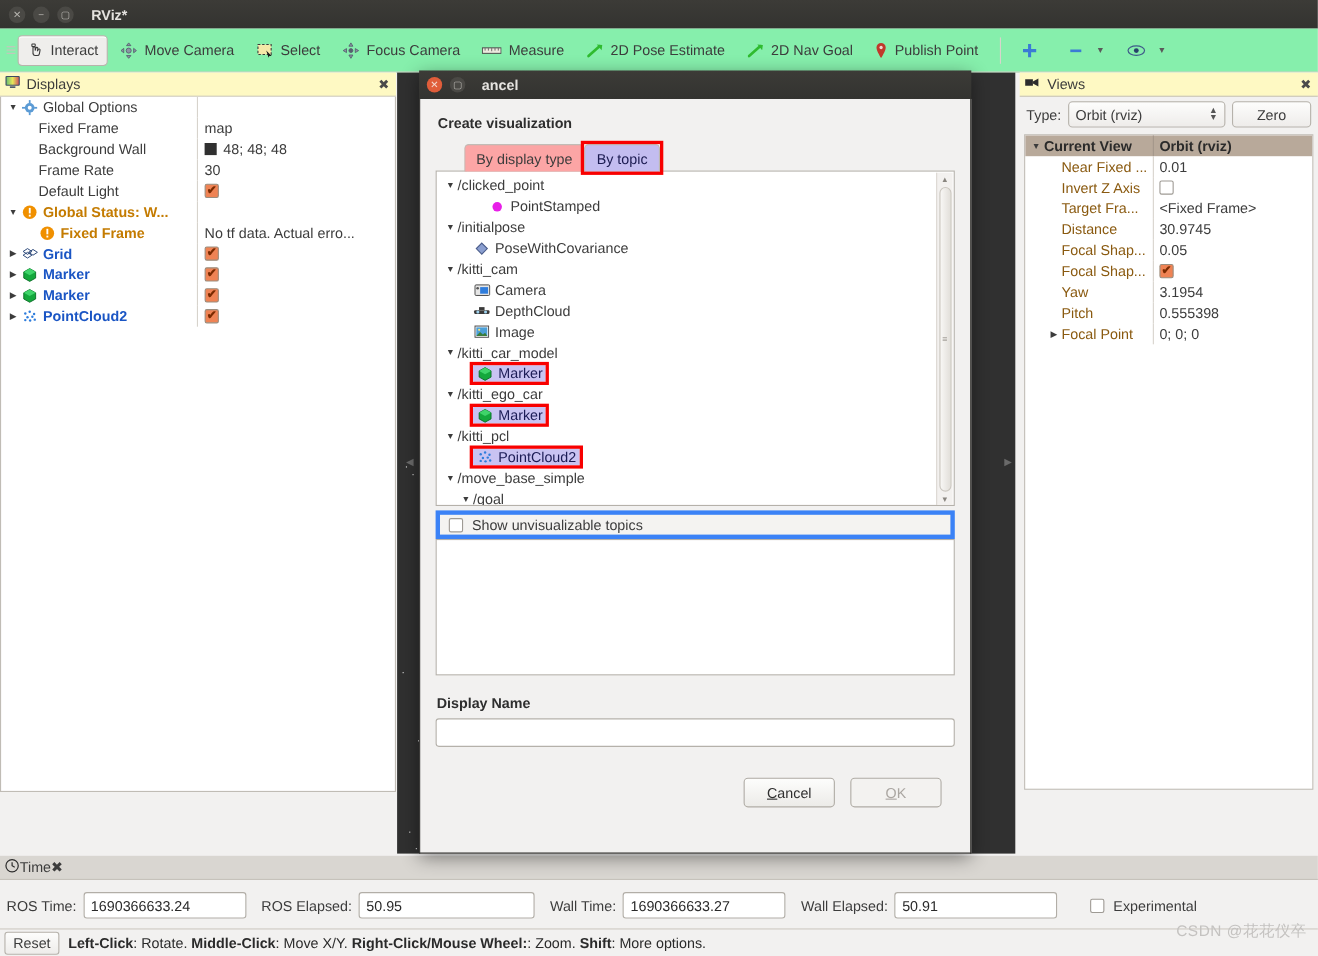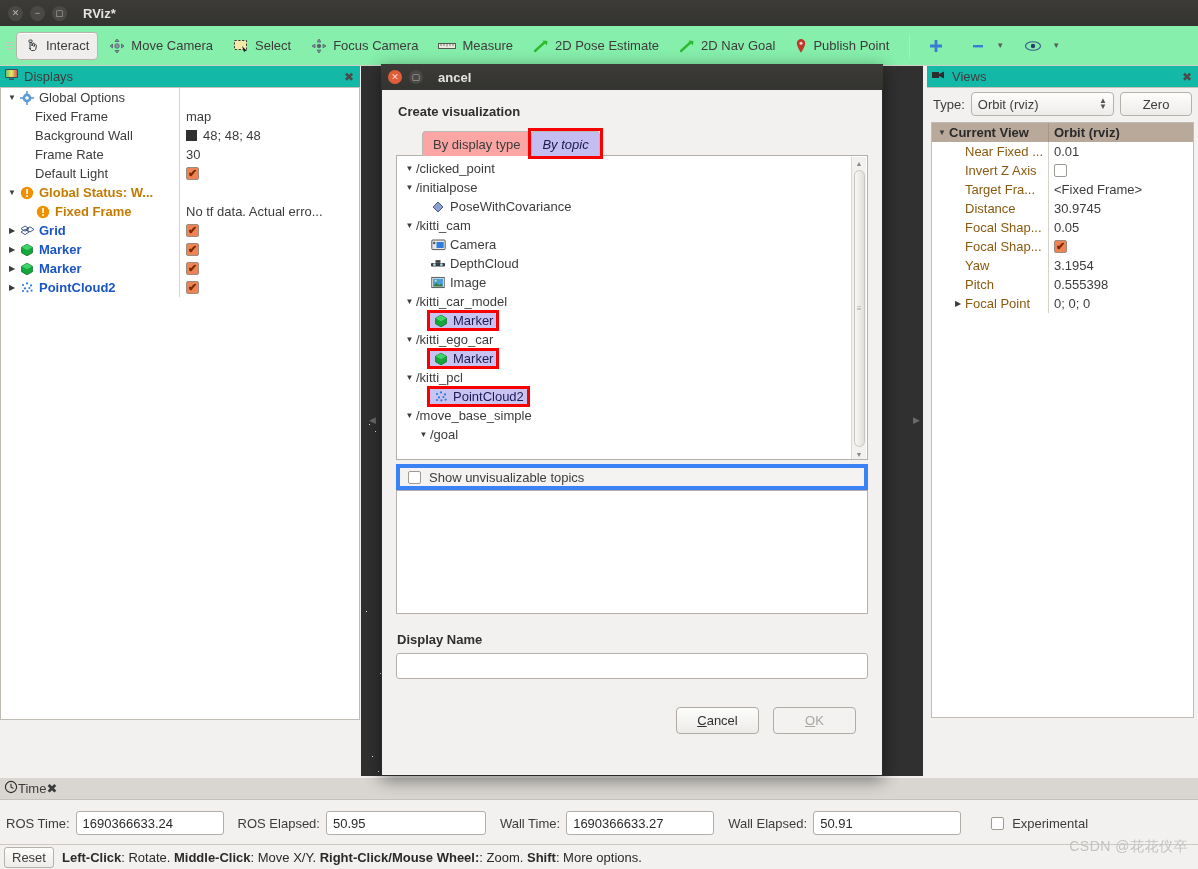--- a/index.html
+++ b/index.html
@@ -42,21 +42,21 @@
   .tbtn.active { background:#efeeec; border:1px solid #b8b4ac; box-shadow: inset 0 1px 0 #fff; }
   .tbtn .ic { margin-right:6px; display:flex; align-items:center; }
   .tsep { width:1px; height:24px; background:#d8d4cc; margin:0 9px; }
   .caret { margin-left:4px; color:#5a5a5a; font-size:8px; }
   
   #displays {
     position:absolute; left:0; top:66px; width:360px; height:670px;
     background:#f2f1f0;
   }
   .panel-hd {
-    height:22px; background:#14b8a6;
+    height:22px; background:#fef9c3;
     display:flex; align-items:center; padding:0 4px;
     border-bottom:1px solid #c6c2bb;
   }
   .panel-hd .ttl { font-size:13px; color:#3c3c3c; margin-left:5px; }
   .panel-hd .x { margin-left:auto; color:#4a4a4a; font-size:12px; padding-right:2px; }
   #disp-tree {
     position:absolute; left:0; top:22px; width:360px; height:632px;
     background:#fff; border:1px solid #c0bcb5; border-top:none;
     overflow:hidden;
   }
@@ -180,21 +180,21 @@
     padding:14px;
   }
   .dlg-h { font-weight:bold; font-size:13px; color:#2e2e2e; margin:0 0 12px 2px; }
   #tabs { display:flex; align-items:flex-end; margin-left:26px; position:relative; z-index:2;}
   .tab {
     height:25px; padding:0 10px; font-size:13px;
     border:1px solid #bdb9b2; border-bottom:none;
     border-radius:4px 4px 0 0; background:#fca5a5;
     display:flex; align-items:center;
   }
-  .tab.sel { background:#c3bdf0; color:#1a1a50;font-style:italic; }
+  .tab.sel { background:#c3bdf0; color:#1a1a50; }
   #topic-list {
     margin-top:-1px; height:305px; background:#fff;
     border:1px solid #b5b1aa; position:relative; overflow:hidden;
   }
   .tlrow { display:flex; align-items:center; height:19px; font-size:13px; white-space:nowrap; }
   .tlarrow { width:13px; text-align:center; font-size:8px; color:#3c3c3c; flex:none; }
   .sel-item { background:#c9c3f2; color:#1b1b55; padding:0 3px; border-radius:1px; }
   .rbox { outline:3px solid #f80000; }
   #tl-scroll {
     position:absolute; right:1px; top:1px; width:15px; height:303px;
@@ -772,20 +772,32 @@
       </div>
     </div>
 
     <div id="topic-list">
       <div id="tl-rows" style="padding:3px 0 0 4px;">
           <div class="tlrow">
             <span style="width: 2px; flex: 0 0 auto;"></span>
             <span class="tlarrow">▼</span>
             <span style="display: flex; align-items: center;">
               <span>/clicked_point</span>
+            </span>
+          </div>
+          <div class="tlrow">
+            <span style="width: 30px; flex: 0 0 auto;"></span>
+            <span class="tlarrow"></span>
+            <span style="display: flex; align-items: center;">
+              <span class="litem-ic" style="margin-right: 4px;">
+                <svg width="12" height="12" viewBox="0 0 12 12">
+                  <circle cx="6" cy="6" r="4.3" fill="#e81fe8"></circle>
+                </svg>
+              </span>
+              <span>PointStamped</span>
             </span>
           </div>
           <div class="tlrow">
             <span style="width: 2px; flex: 0 0 auto;"></span>
             <span class="tlarrow">▼</span>
             <span style="display: flex; align-items: center;">
               <span>/initialpose</span>
             </span>
           </div>
           <div class="tlrow">

